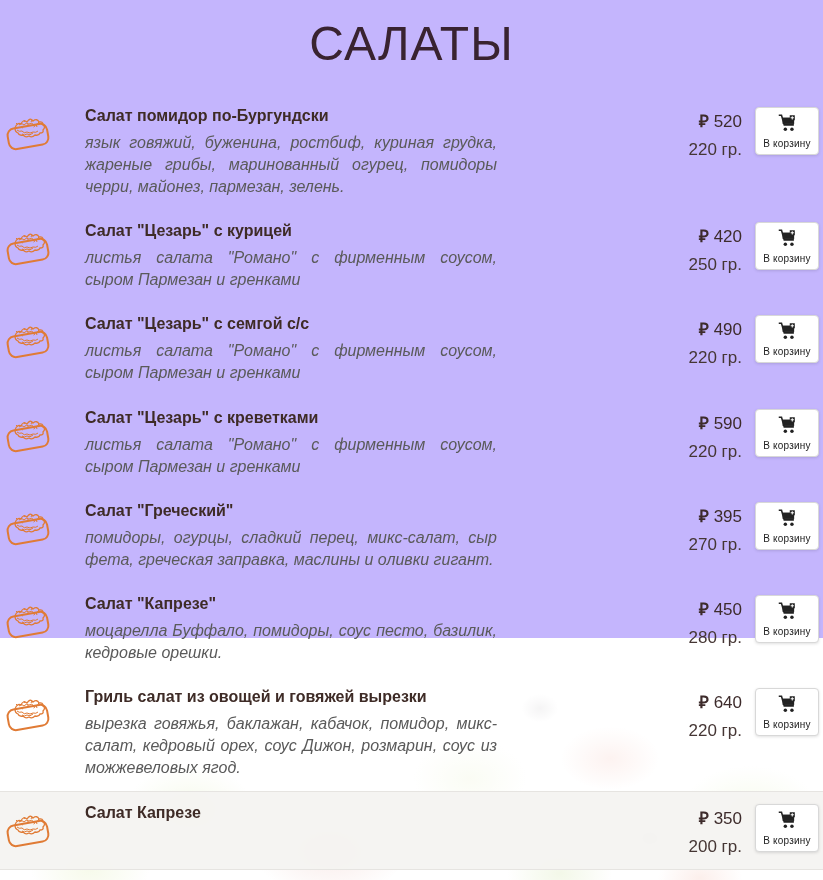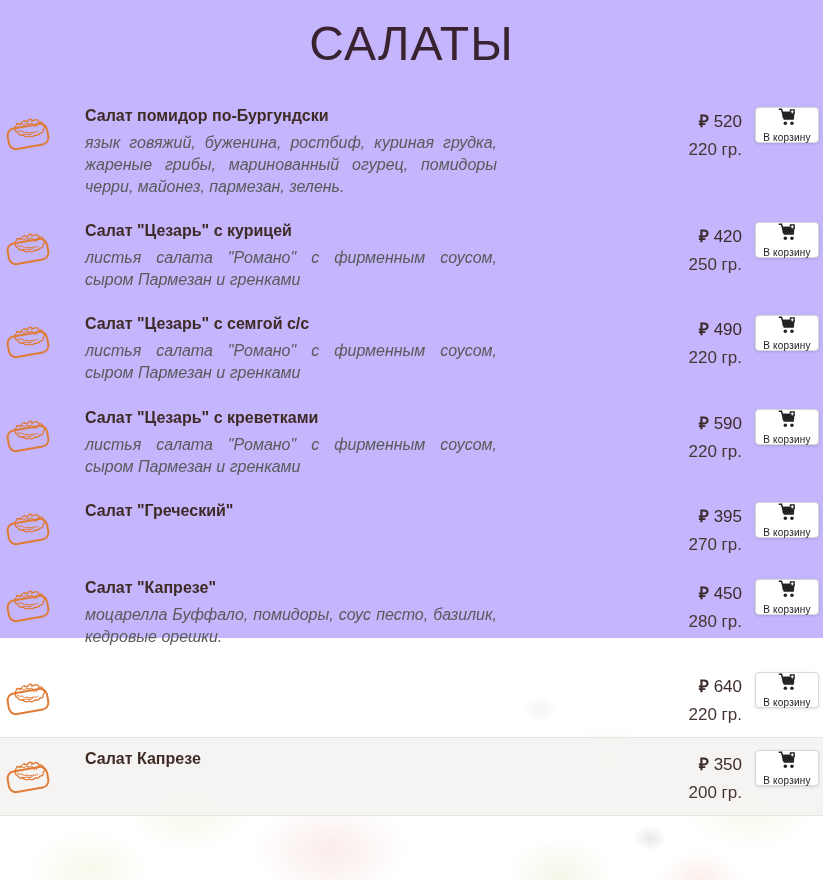--- a/index.html
+++ b/index.html
@@ -106,21 +106,21 @@
     white-space: nowrap;
   }
   .btn-cell {
     flex: 0 0 81px;
     display: flex;
     justify-content: flex-end;
     padding-right: 4px;
   }
   .cart-btn {
     width: 64px;
-    height: 36px;
+    height: 48px;
     background: #ffffff;
     border: 1px solid #d8d8d8;
     border-radius: 4px;
     box-shadow: 0 1px 3px rgba(0,0,0,0.12);
     display: flex;
     flex-direction: column;
     align-items: center;
     justify-content: center;
     cursor: pointer;
     padding: 4px 0 3px 0;
@@ -296,20 +296,21 @@
         <g fill="none" stroke="#e07b35">
           <rect x="6" y="15" width="40" height="21" rx="7" stroke-width="2" transform="rotate(-10 26 25.5)"></rect>
           <path stroke-width="1.3" d="M13 17 q2 -6 6 -4 q2 -5 6 -2 q3 -5 6 -1 q4 -3 6 1 q4 -1 4 3 q3 2 0 5 q1 3 -3 3 q-1 3 -5 2 q-3 3 -6 1 q-4 2 -6 -1 q-4 1 -5 -2 q-3 -1 -3 -5"></path>
           <path stroke-width="1" d="M17 14 q3 -3 5 0 q2 -3 5 -1 q3 -2 5 1 q3 -1 3 2 M15 19 q2 2 5 1 q2 3 5 1 q3 2 6 0 q3 1 5 -1 M20 23 q2 2 5 0 q3 2 6 -1"></path>
           <path stroke-width="1" d="M14 12 l1.5 1.5 M22 9 l1 2 M30 9 l-1 2 M37 11 l-1.5 1.5 M26 13 l0 2 M33 15 l-1.5 1 M19 16 l1.5 1"></path>
         </g>
       </svg>
     </div>
     <div class="text-cell">
       <div class="item-title">Салат "Греческий"</div>
+      <p class="item-desc">помидоры, огурцы, сладкий перец, микс-салат, сыр фета, греческая заправка, маслины и оливки гигант.</p>
     </div>
     <div class="spacer"></div>
     <div class="price-cell">
       <div class="price"><span class="rub">₽</span> <span>395</span></div>
       <div class="weight">270 гр.</div>
     </div>
     <div class="btn-cell">
       <button class="cart-btn">
         <span>
           <svg width="22" height="19" viewBox="0 0 24 20" aria-hidden="true">
@@ -367,20 +368,24 @@
     <div class="icon-cell">
       <svg width="52" height="44" viewBox="0 0 52 44" aria-hidden="true">
         <g fill="none" stroke="#e07b35">
           <rect x="6" y="15" width="40" height="21" rx="7" stroke-width="2" transform="rotate(-10 26 25.5)"></rect>
           <path stroke-width="1.3" d="M13 17 q2 -6 6 -4 q2 -5 6 -2 q3 -5 6 -1 q4 -3 6 1 q4 -1 4 3 q3 2 0 5 q1 3 -3 3 q-1 3 -5 2 q-3 3 -6 1 q-4 2 -6 -1 q-4 1 -5 -2 q-3 -1 -3 -5"></path>
           <path stroke-width="1" d="M17 14 q3 -3 5 0 q2 -3 5 -1 q3 -2 5 1 q3 -1 3 2 M15 19 q2 2 5 1 q2 3 5 1 q3 2 6 0 q3 1 5 -1 M20 23 q2 2 5 0 q3 2 6 -1"></path>
           <path stroke-width="1" d="M14 12 l1.5 1.5 M22 9 l1 2 M30 9 l-1 2 M37 11 l-1.5 1.5 M26 13 l0 2 M33 15 l-1.5 1 M19 16 l1.5 1"></path>
         </g>
       </svg>
     </div>
+    <div class="text-cell">
+      <div class="item-title">Гриль салат из овощей и говяжей вырезки</div>
+      <p class="item-desc">вырезка говяжья, баклажан, кабачок, помидор, микс-салат, кедровый орех, соус Дижон, розмарин, соус из можжевеловых ягод.</p>
+    </div>
     <div class="spacer"></div>
     <div class="price-cell">
       <div class="price"><span class="rub">₽</span> <span>640</span></div>
       <div class="weight">220 гр.</div>
     </div>
     <div class="btn-cell">
       <button class="cart-btn">
         <span>
           <svg width="22" height="19" viewBox="0 0 24 20" aria-hidden="true">
             <path d="M3 1 L6 1 L9 11.5 L19.5 11.5" stroke="#222" stroke-width="1.7" fill="none"></path>

